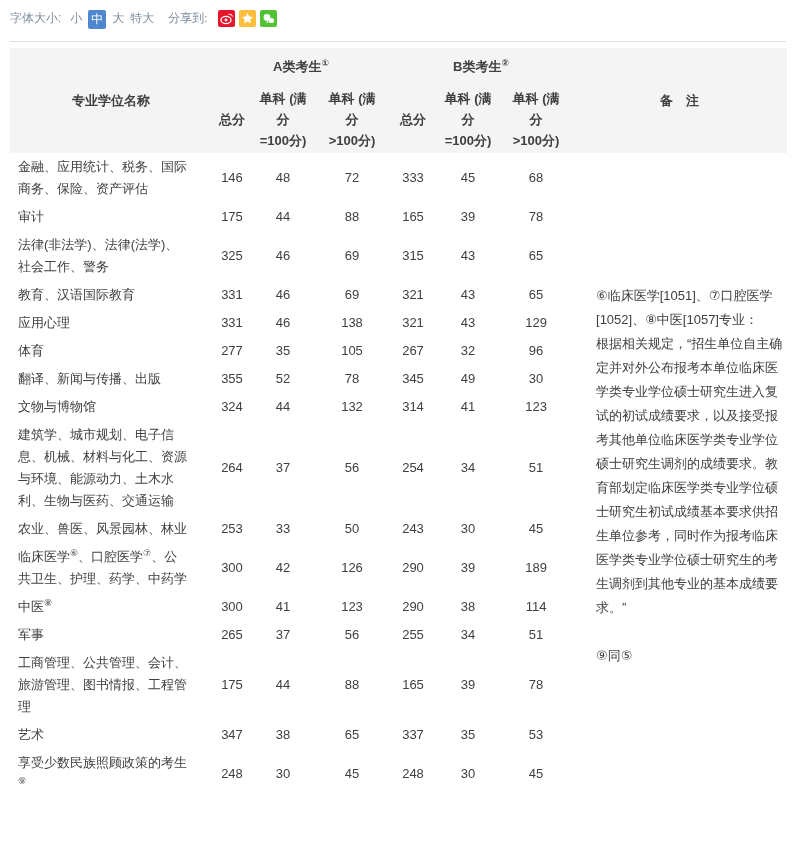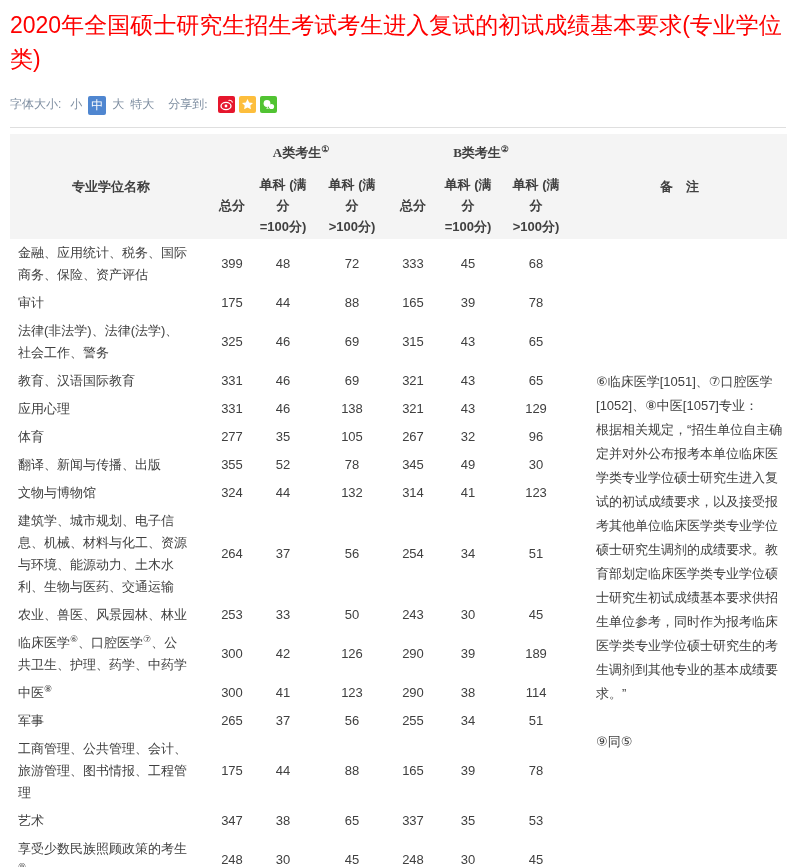--- a/index.html
+++ b/index.html
@@ -73,21 +73,21 @@
     background: #f4f4f4;
     font-weight: 700;
     color: #404040;
     text-align: center;
     vertical-align: middle;
     padding: 2px 2px;
   }
   thead tr.h1 th { height: 38px; }
   thead tr.h2 th { height: 66px; }
   th.th-wrap { white-space: pre-line; line-height: 21px; }
-  th.group-h { text-align: center; vertical-align: middle; font-family: Liberation Serif, serif; }
+  th.group-h { text-align: center; vertical-align: middle; }
 
   tbody td {
     padding: 3px 2px;
     line-height: 22px;
     vertical-align: middle;
     color: #404040;
   }
   td.name-cell { text-align: left; padding-left: 8px; padding-right: 22px; }
   td.num-cell { text-align: center; }
   td.remark-cell {
@@ -98,21 +98,20 @@
     padding-left: 24px;
     padding-right: 4px;
   }
   sup { font-size: 9px; line-height: 0; }
 </style>
 </head>
 <body>
 
 <div class="page">
 
-  <h1 class="title">2020年全国硕士研究生招生考试考生进入复试的初试成绩基本要求(专业学位类)</h1>
 
   <div class="meta-row">
     <div class="meta-right">
       <span class="fs-label">字体大小:</span>
       <a class="fs-opt">小</a>
       <a class="fs-opt active">中</a>
       <a class="fs-opt">大</a>
       <a class="fs-opt">特大</a>
       <span class="share-label">分享到:</span>
       <span class="share-icon">
@@ -171,21 +170,21 @@
 分
 =100分)</th>
         <th class="th-wrap">单科 (满
 分
 &gt;100分)</th>
       </tr>
     </thead>
     <tbody>
         <tr>
           <td class="name-cell">金融、应用统计、税务、国际商务、保险、资产评估</td>
-          <td class="num-cell">399</td>
+          <td class="num-cell">146</td>
           <td class="num-cell">48</td>
           <td class="num-cell">72</td>
           <td class="num-cell">333</td>
           <td class="num-cell">45</td>
           <td class="num-cell">68</td>
           <td class="remark-cell" rowspan="16">⑥临床医学[1051]、⑦口腔医学[1052]、⑧中医[1057]专业：
 根据相关规定，“招生单位自主确定并对外公布报考本单位临床医学类专业学位硕士研究生进入复试的初试成绩要求，以及接受报考其他单位临床医学类专业学位硕士研究生调剂的成绩要求。教育部划定临床医学类专业学位硕士研究生初试成绩基本要求供招生单位参考，同时作为报考临床医学类专业学位硕士研究生的考生调剂到其他专业的基本成绩要求。”
 
 ⑨同⑤</td>
         </tr>

